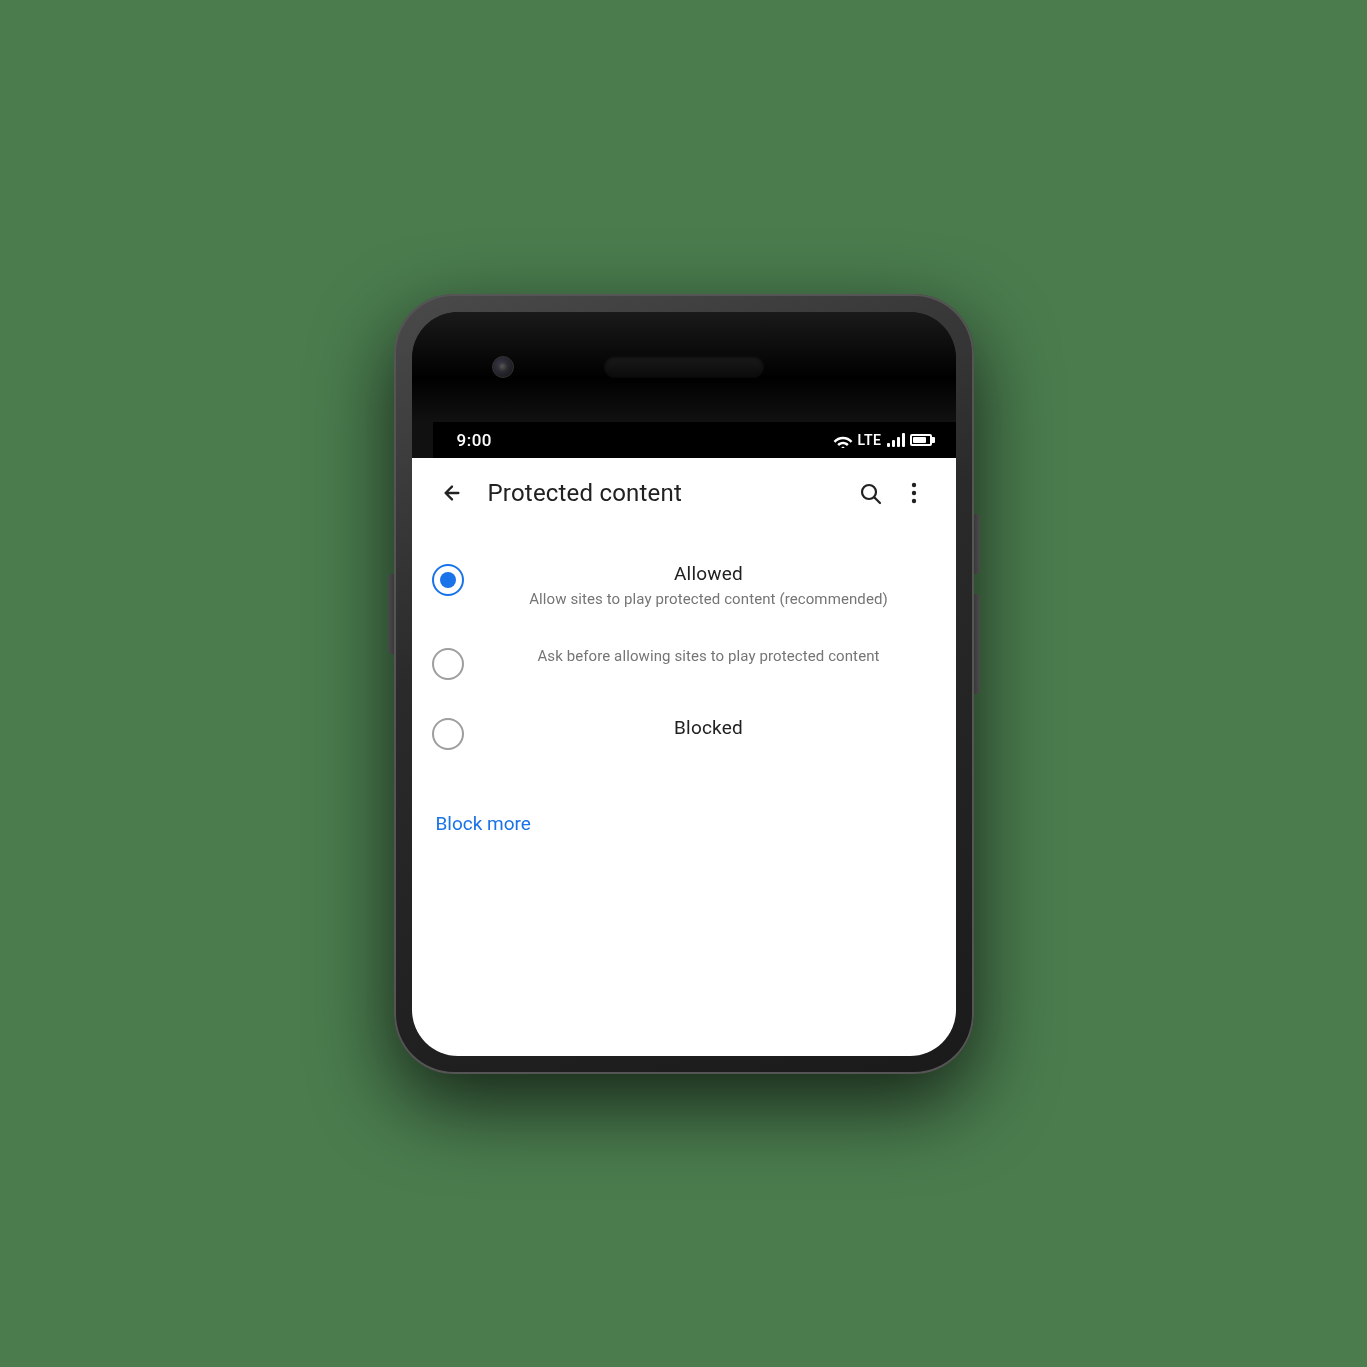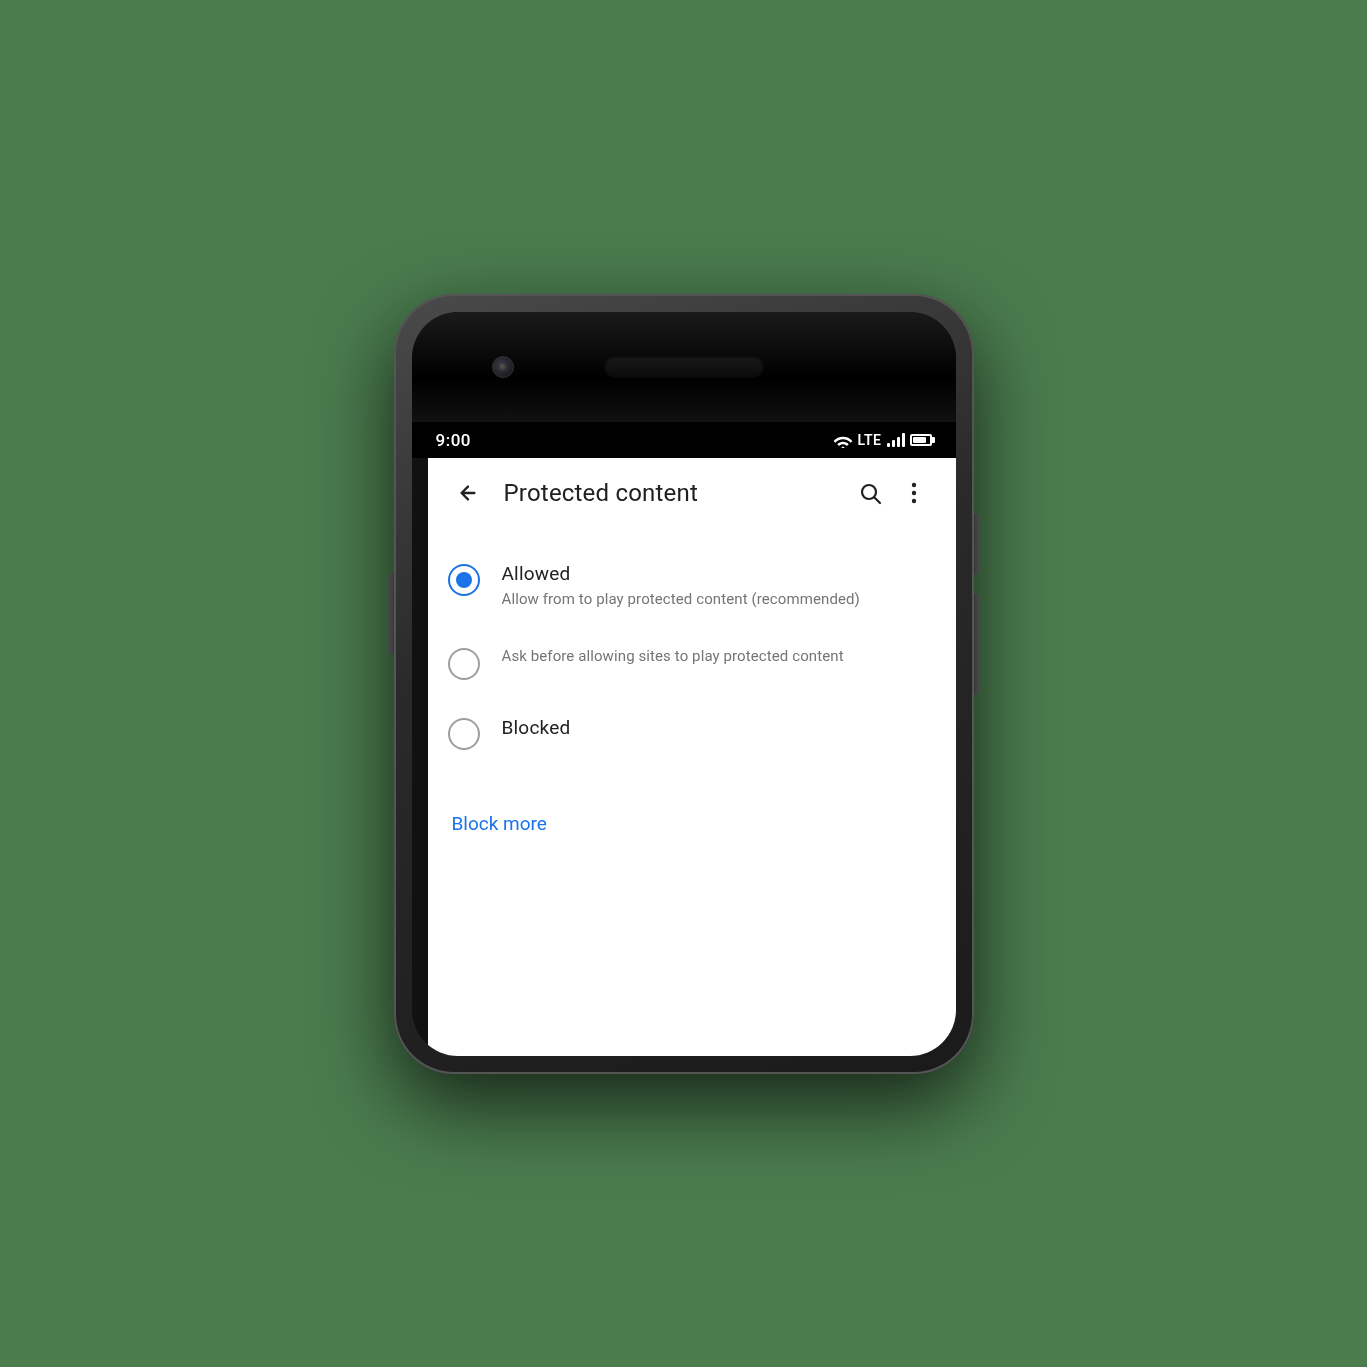--- a/index.html
+++ b/index.html
@@ -84,20 +84,21 @@
     .status-bar {
       background: #000;
       height: 36px;
       display: flex;
       align-items: center;
       justify-content: space-between;
       padding: 0 24px;
       color: white;
       font-size: 16px;
       font-weight: 500;
+      margin-left: 21px;
     }
 
     .status-time {
       font-size: 17px;
       font-weight: 500;
       letter-spacing: 0.5px;
     }
 
     .status-icons {
       display: flex;
@@ -212,20 +213,21 @@
       display: flex;
       align-items: center;
       justify-content: center;
       cursor: pointer;
       flex-shrink: 0;
     }
 
     
     .options-list {
       padding: 16px 0;
+      text-align: center;
     }
 
     .option-item {
       display: flex;
       align-items: flex-start;
       padding: 18px 24px 18px 20px;
       cursor: pointer;
     }
 
     .radio-btn {
@@ -281,21 +283,20 @@
       color: #1a73e8;
       text-decoration: none;
       cursor: pointer;
     }
 
     
     .screen-wrapper {
       display: flex;
       flex-direction: column;
       height: calc(100% - 110px - 36px);
-      margin-left: 16px;
     }
 
     .bottom-area {
       background: white;
       flex: 1;
     }
 
     
     .side-button-right {
       position: absolute;
@@ -394,21 +395,21 @@
         </div>
 
         <div class="options-list">
 
           <div class="option-item">
             <div class="radio-btn selected">
               <div class="radio-inner"></div>
             </div>
             <div class="option-text">
               <div class="option-title">Allowed</div>
-              <div class="option-desc">Allow from to play protected content (recommended)</div>
+              <div class="option-desc">Allow sites to play protected content (recommended)</div>
             </div>
           </div>
 
           <div class="option-item">
             <div class="radio-btn"></div>
             <div class="option-text">
               <div class="option-desc">Ask before allowing sites to play protected content</div>
             </div>
           </div>
 

